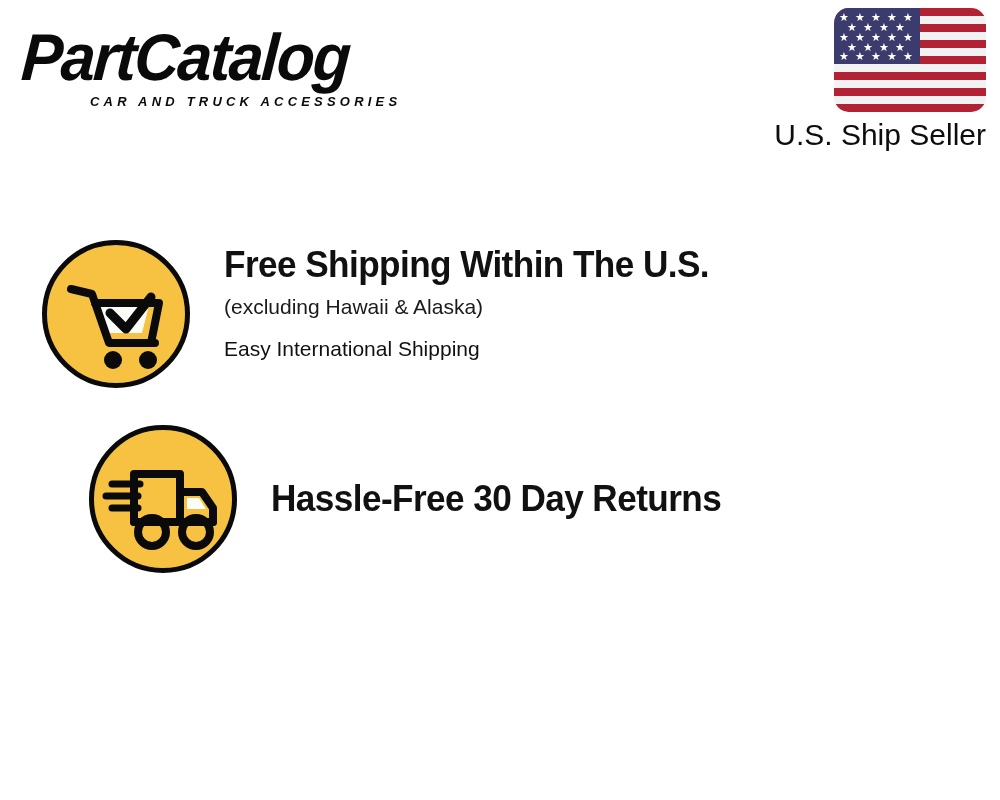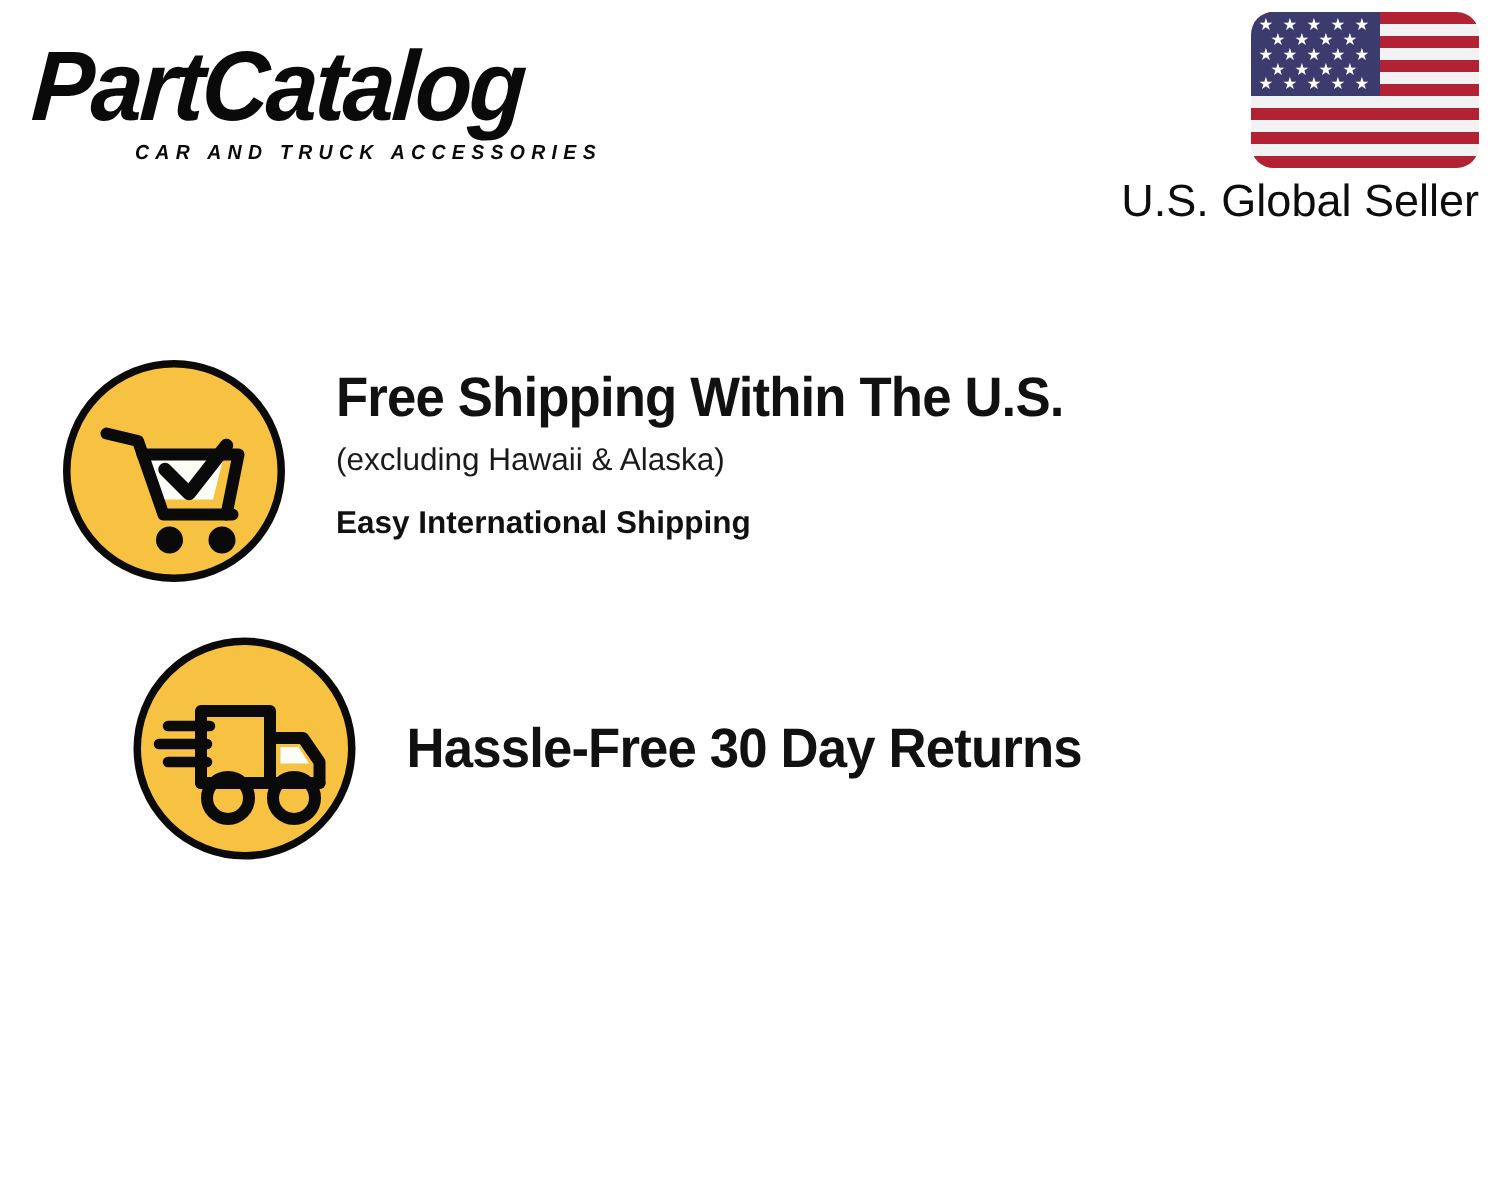--- a/index.html
+++ b/index.html
@@ -174,21 +174,21 @@
     font-weight: 400;
     font-size: 21px;
     line-height: 30px;
     color: #1a1a1a;
     margin-top: 4px;
     white-space: nowrap;
   }
 
   .feature-sub-strong {
     font-family: "Liberation Sans", sans-serif;
-    font-weight: 700;
+    font-weight: 400;
     font-size: 21px;
     line-height: 30px;
     color: #111111;
     margin-top: 12px;
     white-space: nowrap;
   }
 
   .feature-sub-plain {
     font-family: "Liberation Sans", sans-serif;
     font-weight: 400;
@@ -258,21 +258,21 @@
         <span class="star" style="left:61px; top:34px;">★</span>
 
         <span class="star" style="left:5px;  top:43px;">★</span>
         <span class="star" style="left:21px; top:43px;">★</span>
         <span class="star" style="left:37px; top:43px;">★</span>
         <span class="star" style="left:53px; top:43px;">★</span>
         <span class="star" style="left:69px; top:43px;">★</span>
       </div>
     </div>
 
-    <div id="seller-caption">U.S. Global Seller</div>
+    <div id="seller-caption">U.S. Ship Seller</div>
   </div>
 
   <div class="feature-row" id="feature-row-0">
     <div class="badge-circle">
       <svg class="badge-art" viewBox="0 0 138 138" aria-hidden="true">
 
         <path d="M52 56 L103 56 L95 88 L60 88 Z" fill="#fdfdf8"></path>
 
         <path d="M24 44 L45 49 L62 98 L108 98" fill="none" stroke="#0a0a0a" stroke-width="8" stroke-linecap="round" stroke-linejoin="round"></path>
         <path d="M48 58 L112 58 L104 98" fill="none" stroke="#0a0a0a" stroke-width="8" stroke-linecap="round" stroke-linejoin="round"></path>

